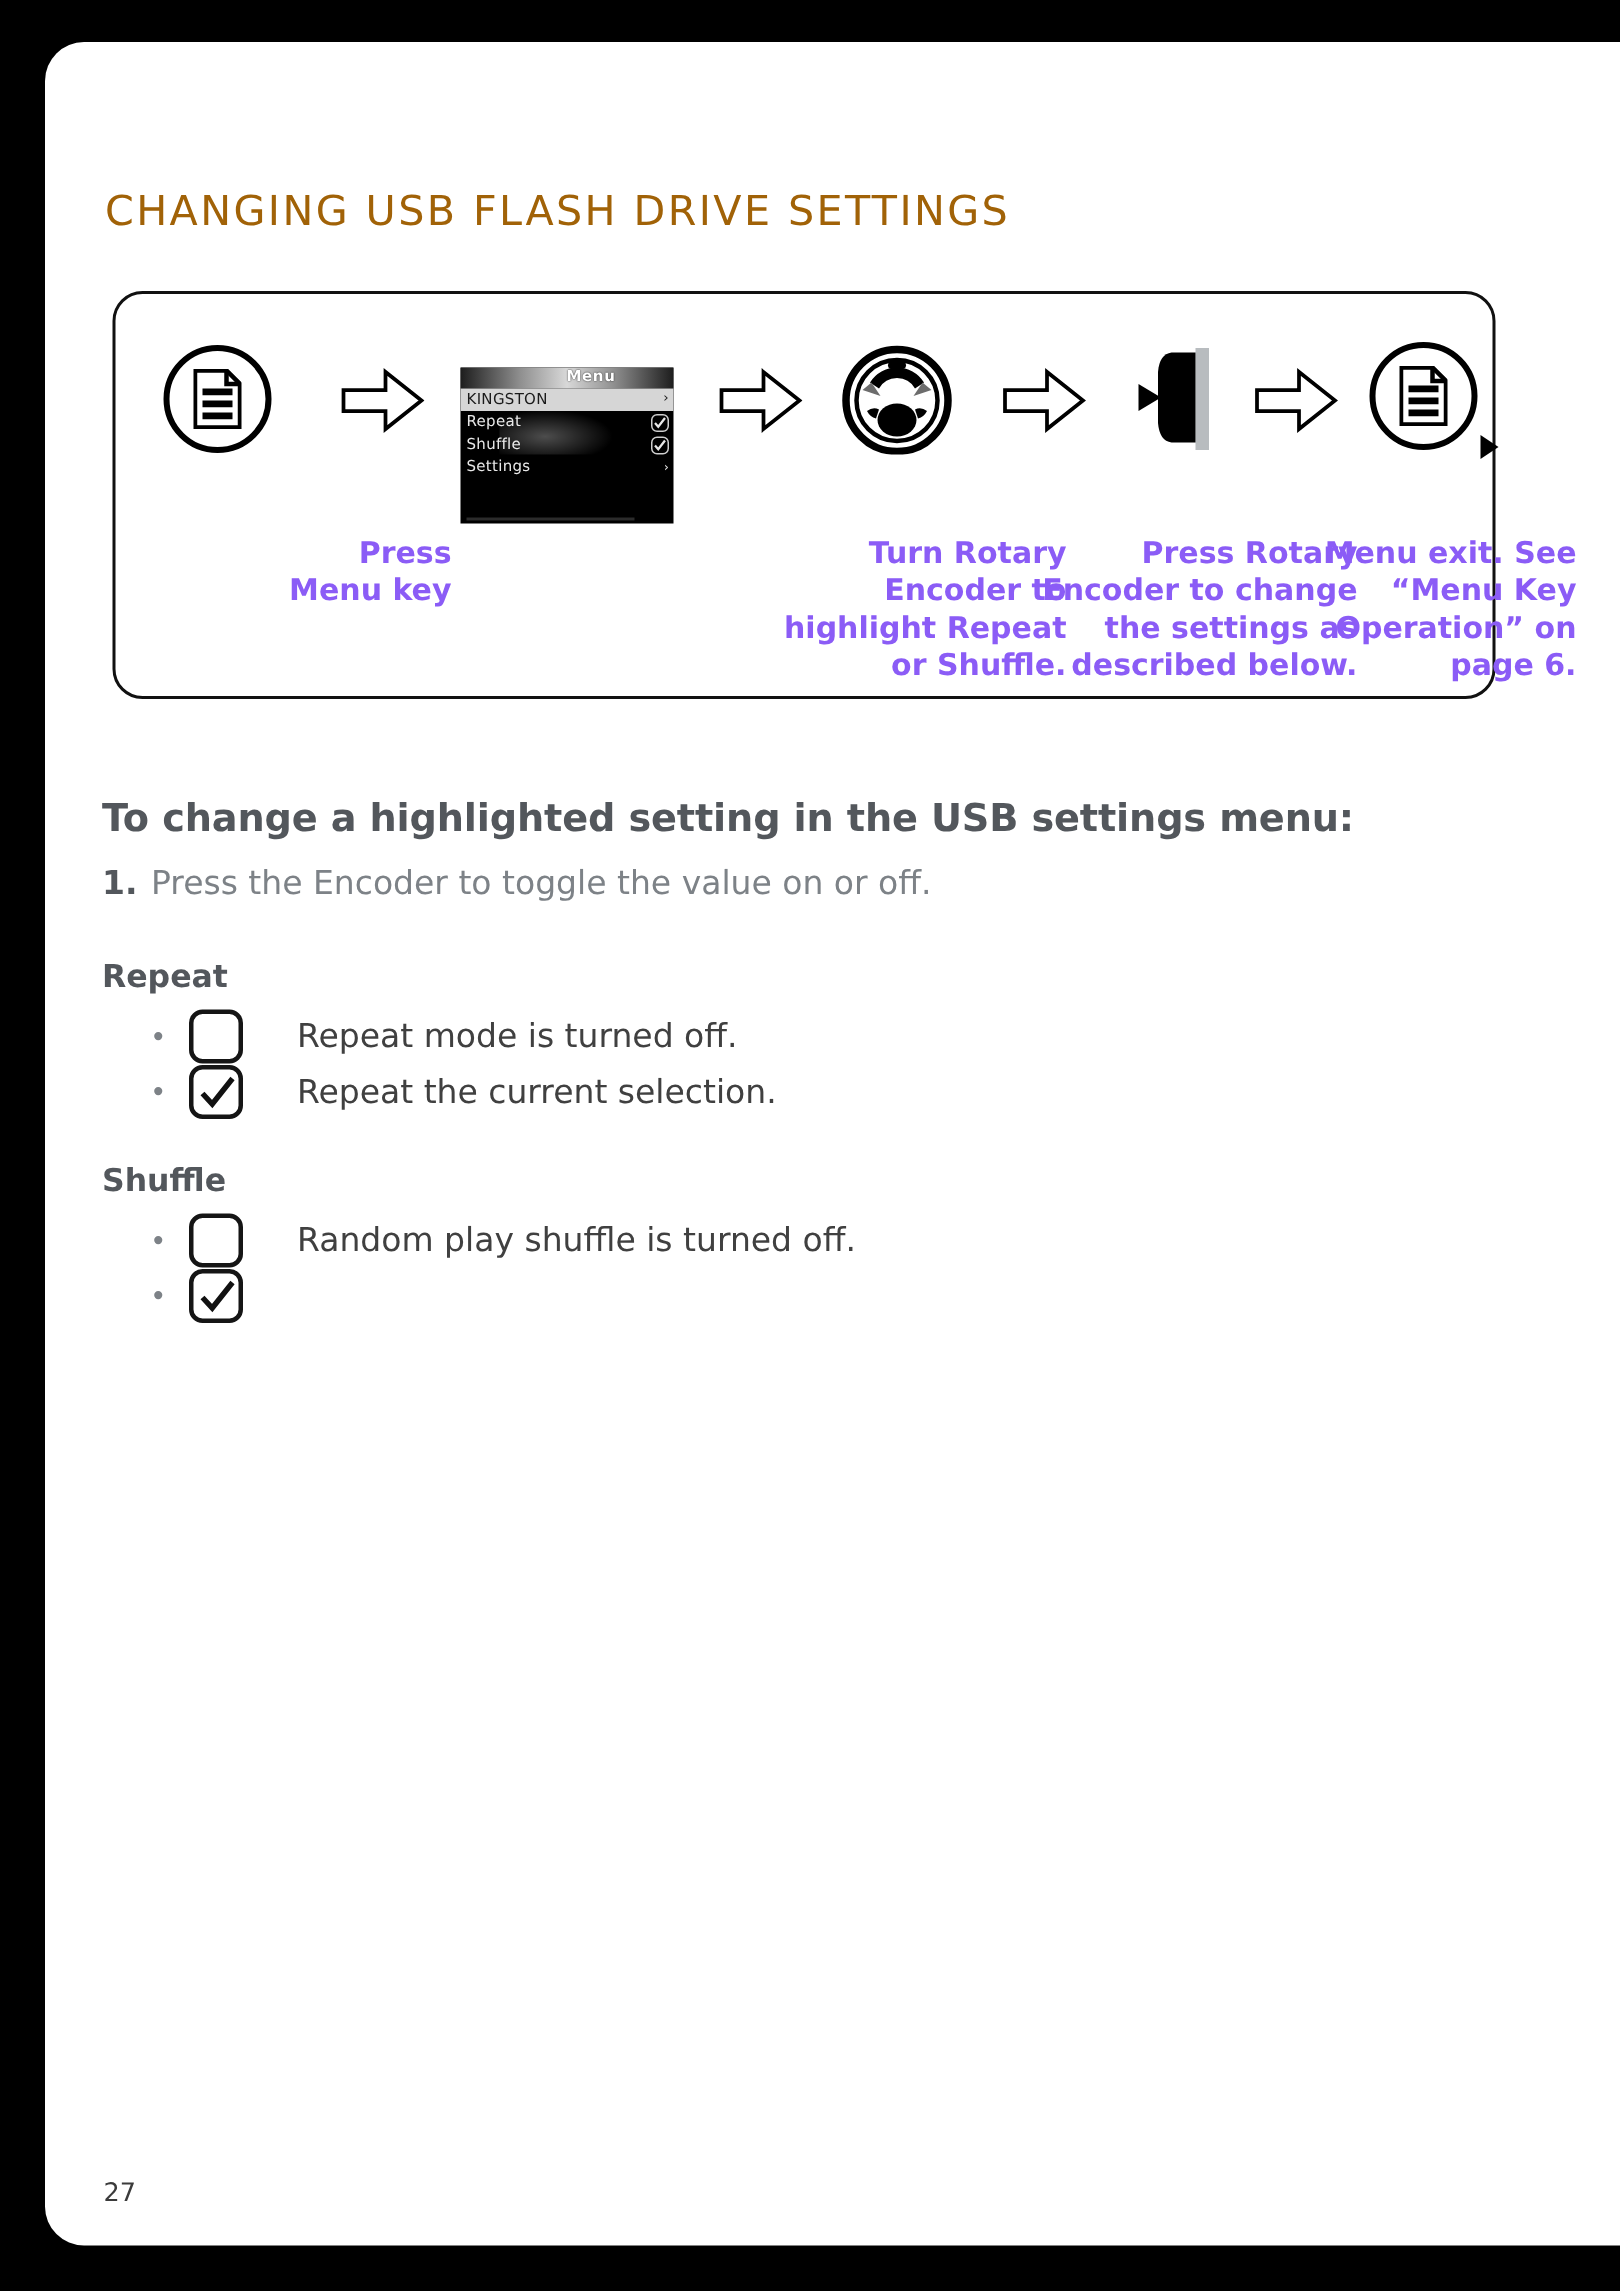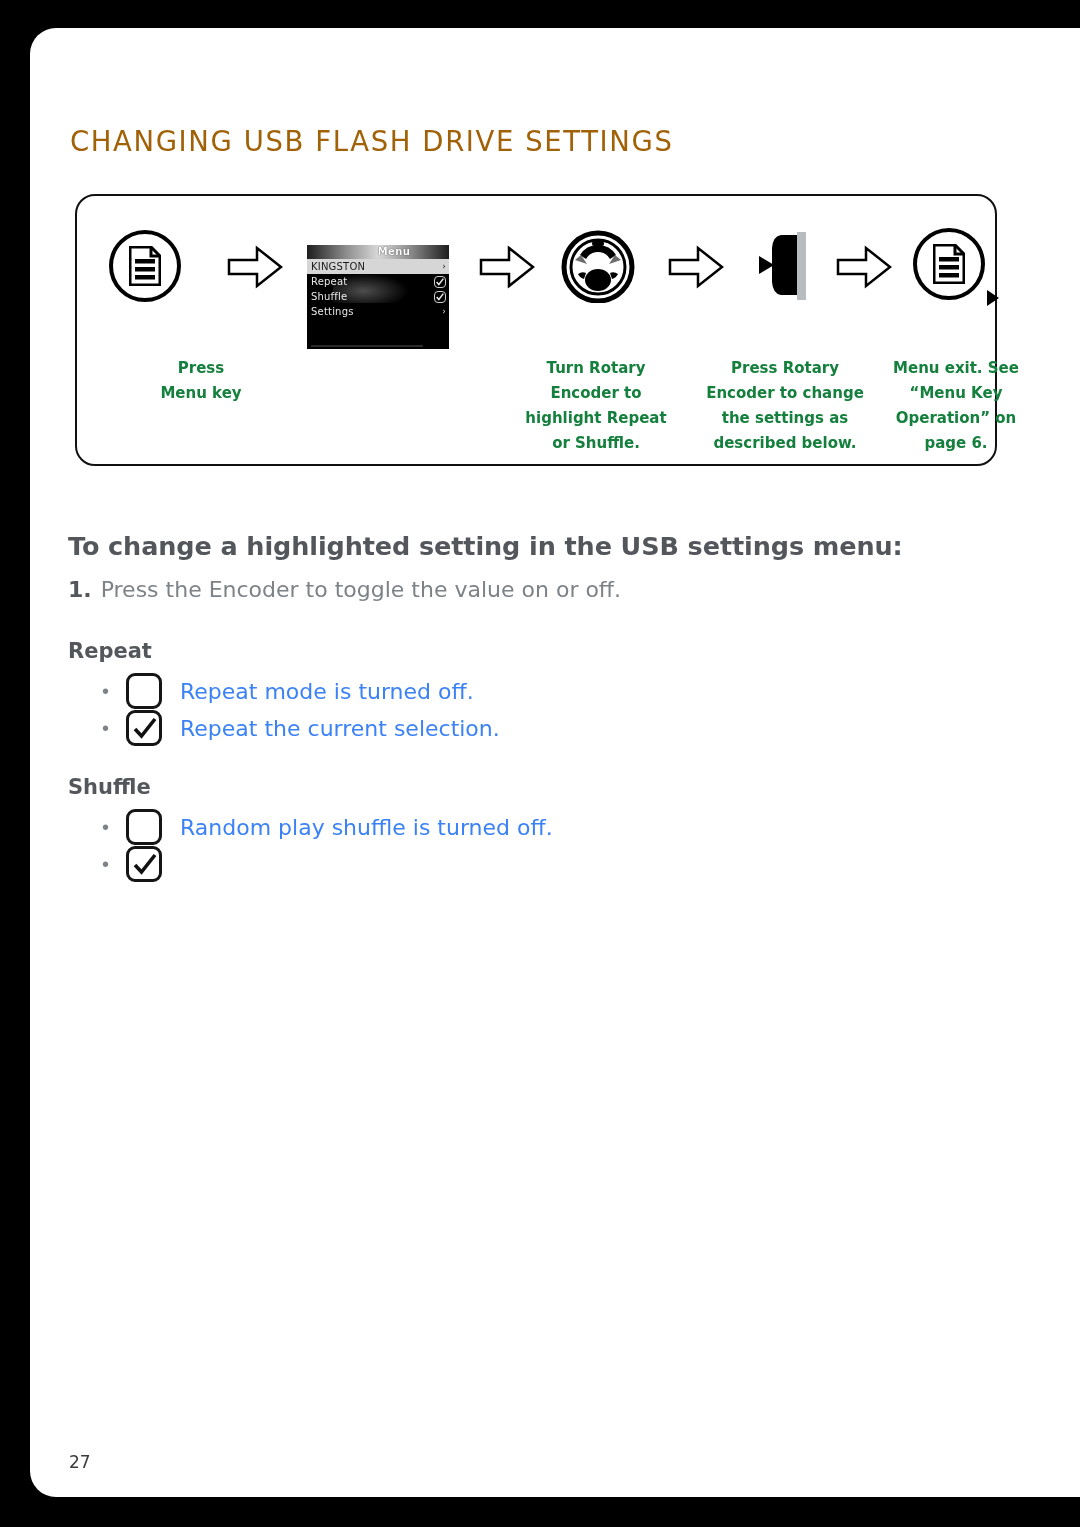--- a/index.html
+++ b/index.html
@@ -93,25 +93,25 @@
   
   .press-icon {
     position: absolute;
     width: 74px;
     height: 74px;
   }
 
   
   .caption {
     position: absolute;
-    text-align: center;
+    text-align: right;
     font-weight: bold;
-    font-size: 15px;
+    font-size: 20px;
     line-height: 25px;
-    color: #15803d;
+    color: #8b5cf6;
     font-family: "DejaVu Sans", sans-serif;
   }
 
   
   #section-heading {
     position: absolute;
     left: 38px;
     top: 503px;
     font-size: 25.5px;
     font-weight: bold;
@@ -169,23 +169,23 @@
     position: relative;
     flex: none;
     background: #fff;
   }
   .checkbox svg {
     position: absolute;
     left: 1px;
     top: 1px;
   }
   .opt-label {
-    margin-left: 18px;
+    margin-left: 36px;
     font-size: 22px;
-    color: #3b82f6;
+    color: #404040;
     font-family: "DejaVu Sans", sans-serif;
     white-space: nowrap;
   }
 
   
   #lcd {
     position: absolute;
     left: 230px;
     top: 49px;
     width: 142px;

